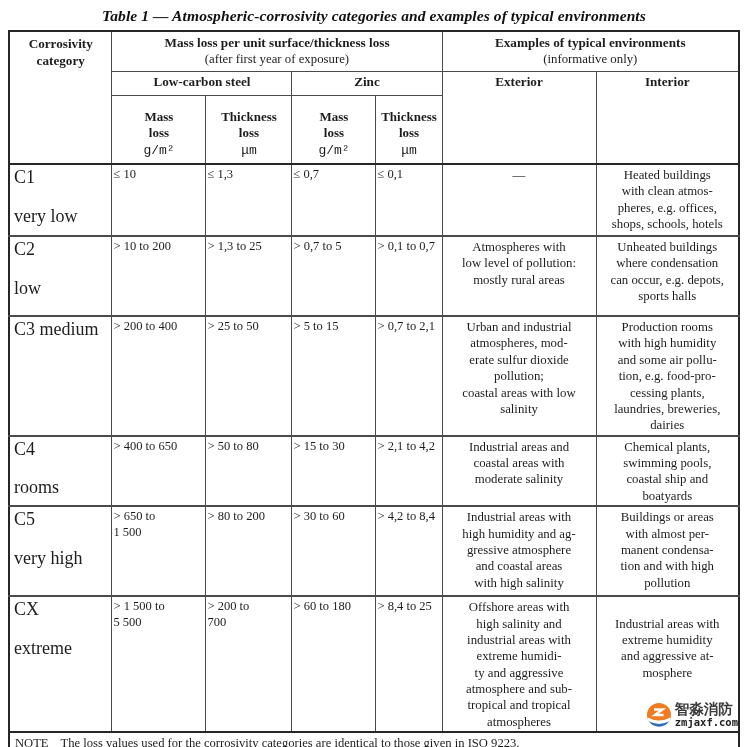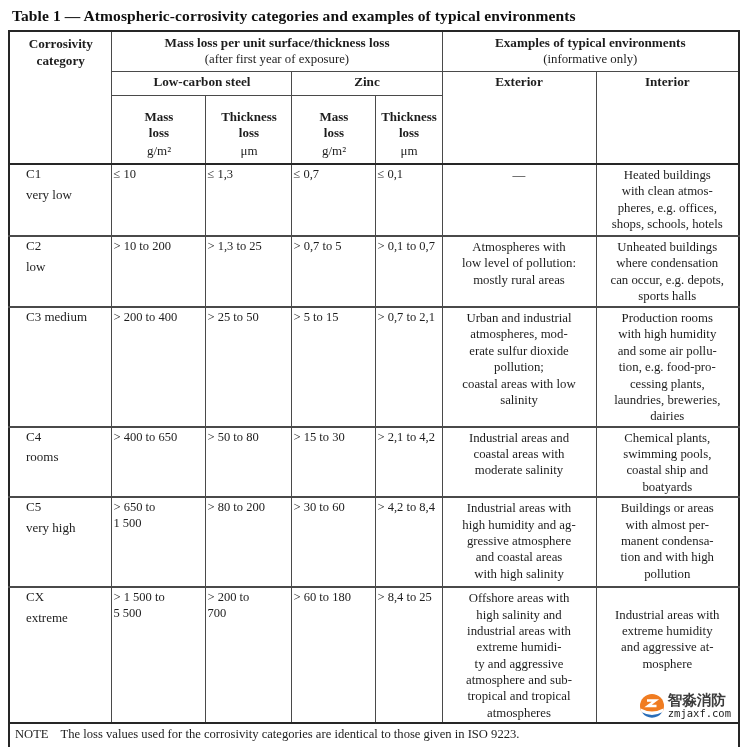--- a/index.html
+++ b/index.html
@@ -1,44 +1,44 @@
 <!DOCTYPE html>
 <html><head>
 <meta charset="utf-8">
 <style>
   html,body{margin:0;padding:0;background:#ffffff;overflow:hidden;}
   body{width:748px;height:747px;font-family:"Liberation Serif","DejaVu Serif",serif;color:#1d1d1d;}
-  .title{font-weight:bold;font-size:15.5px;color:#101010;padding:7px 0 5px 12px;letter-spacing:.1px;}
+  .title{text-align:center;font-weight:bold;font-size:15.5px;color:#101010;padding:7px 0 5px 0;letter-spacing:.1px;font-style:italic;}
   table{border-collapse:collapse;table-layout:fixed;width:730px;margin:0 auto;border:2px solid #262626;}
   th,td{vertical-align:top;padding:1px 2px;overflow:hidden;}
   thead th{border:1px solid #4a4a4a;font-size:13px;font-weight:bold;text-align:center;}
   .group-title{font-weight:bold;font-size:13.2px;line-height:1.25;padding-top:2px;text-align:center;}
   .group-sub{font-weight:normal;font-size:12.8px;line-height:1.2;}
   .cat-head{font-size:13.2px;line-height:1.3;padding-top:3px;white-space:pre-line;border-radius:15px;}
   tr.h2 th{font-size:13.2px;padding-top:2px;}
   tr.h3 th{border-bottom:none;white-space:pre-line;line-height:1.25;padding-top:13px;}
-  tr.h4 th{border-top:none;font-weight:normal;padding-bottom:3px;}
+  tr.h4 th{border-top:none;font-weight:normal;padding-bottom:3px;font-family:Liberation Mono, monospace;}
   .hdr-thick{border-bottom:2px solid #262626 !important;}
   tbody td{border:1px solid #4a4a4a;border-top-width:2px;font-size:13px;line-height:1.27;}
-  td.cat{text-align:left;padding-left:16px;font-size:13px;}
-  .cat-label{margin-top:4px;}
+  td.cat{text-align:left;padding-left:4px;font-size:18px;}
+  .cat-label{margin-top:16px;}
   td.val{text-align:left;white-space:pre-line;font-size:12.5px;padding:2px 1px 0 1px;}
   td.env{text-align:center;white-space:pre-line;padding-top:2px;font-size:12.8px;line-height:1.28;}
   tr.note-row td{border-top:2px solid #262626;font-size:12.6px;text-align:left;padding:3px 4px 4px 5px;}
   .note-label{font-weight:normal;margin-right:12px;}
   td.logo-host{position:relative;}
-  .logo{position:absolute;right:7px;bottom:3px;display:flex;align-items:center;gap:3px;}
+  .logo{position:absolute;right:0;bottom:3px;display:flex;align-items:center;gap:3px;}
   .logo-text{display:flex;flex-direction:column;align-items:flex-start;line-height:1.05;}
   .logo-brand{font-size:14.5px;font-weight:bold;color:#3c3c3c;font-family:"DejaVu Sans",sans-serif;}
-  .logo-domain{font-size:10.5px;font-weight:normal;color:#222;font-family:"DejaVu Sans Mono",monospace;}
+  .logo-domain{font-size:10.5px;font-weight:bold;color:#222;font-family:"DejaVu Sans Mono",monospace;}
   
   col.c1{width:103px}col.c2{width:94px}col.c3{width:86px}col.c4{width:84px}col.c5{width:66px}col.c6{width:154px}col.c7{width:143px}
   
   tr.h1{height:40px}tr.h2{height:24px}tr.h3{height:42px}tr.h4{height:22px}
-  tr.r0{height:72px}tr.r1{height:71px}tr.r2{height:100px}tr.r3{height:69px}tr.r4{height:90px}tr.r5{height:130px}
+  tr.r0{height:72px}tr.r1{height:80px}tr.r2{height:100px}tr.r3{height:69px}tr.r4{height:90px}tr.r5{height:130px}
   tr.note-row{height:22px}
 </style>
 </head>
 <body>
 
 <div class="title">Table 1 — Atmospheric-corrosivity categories and examples of typical environments</div>
 
 <table>
   <colgroup>
     <col class="c1">

